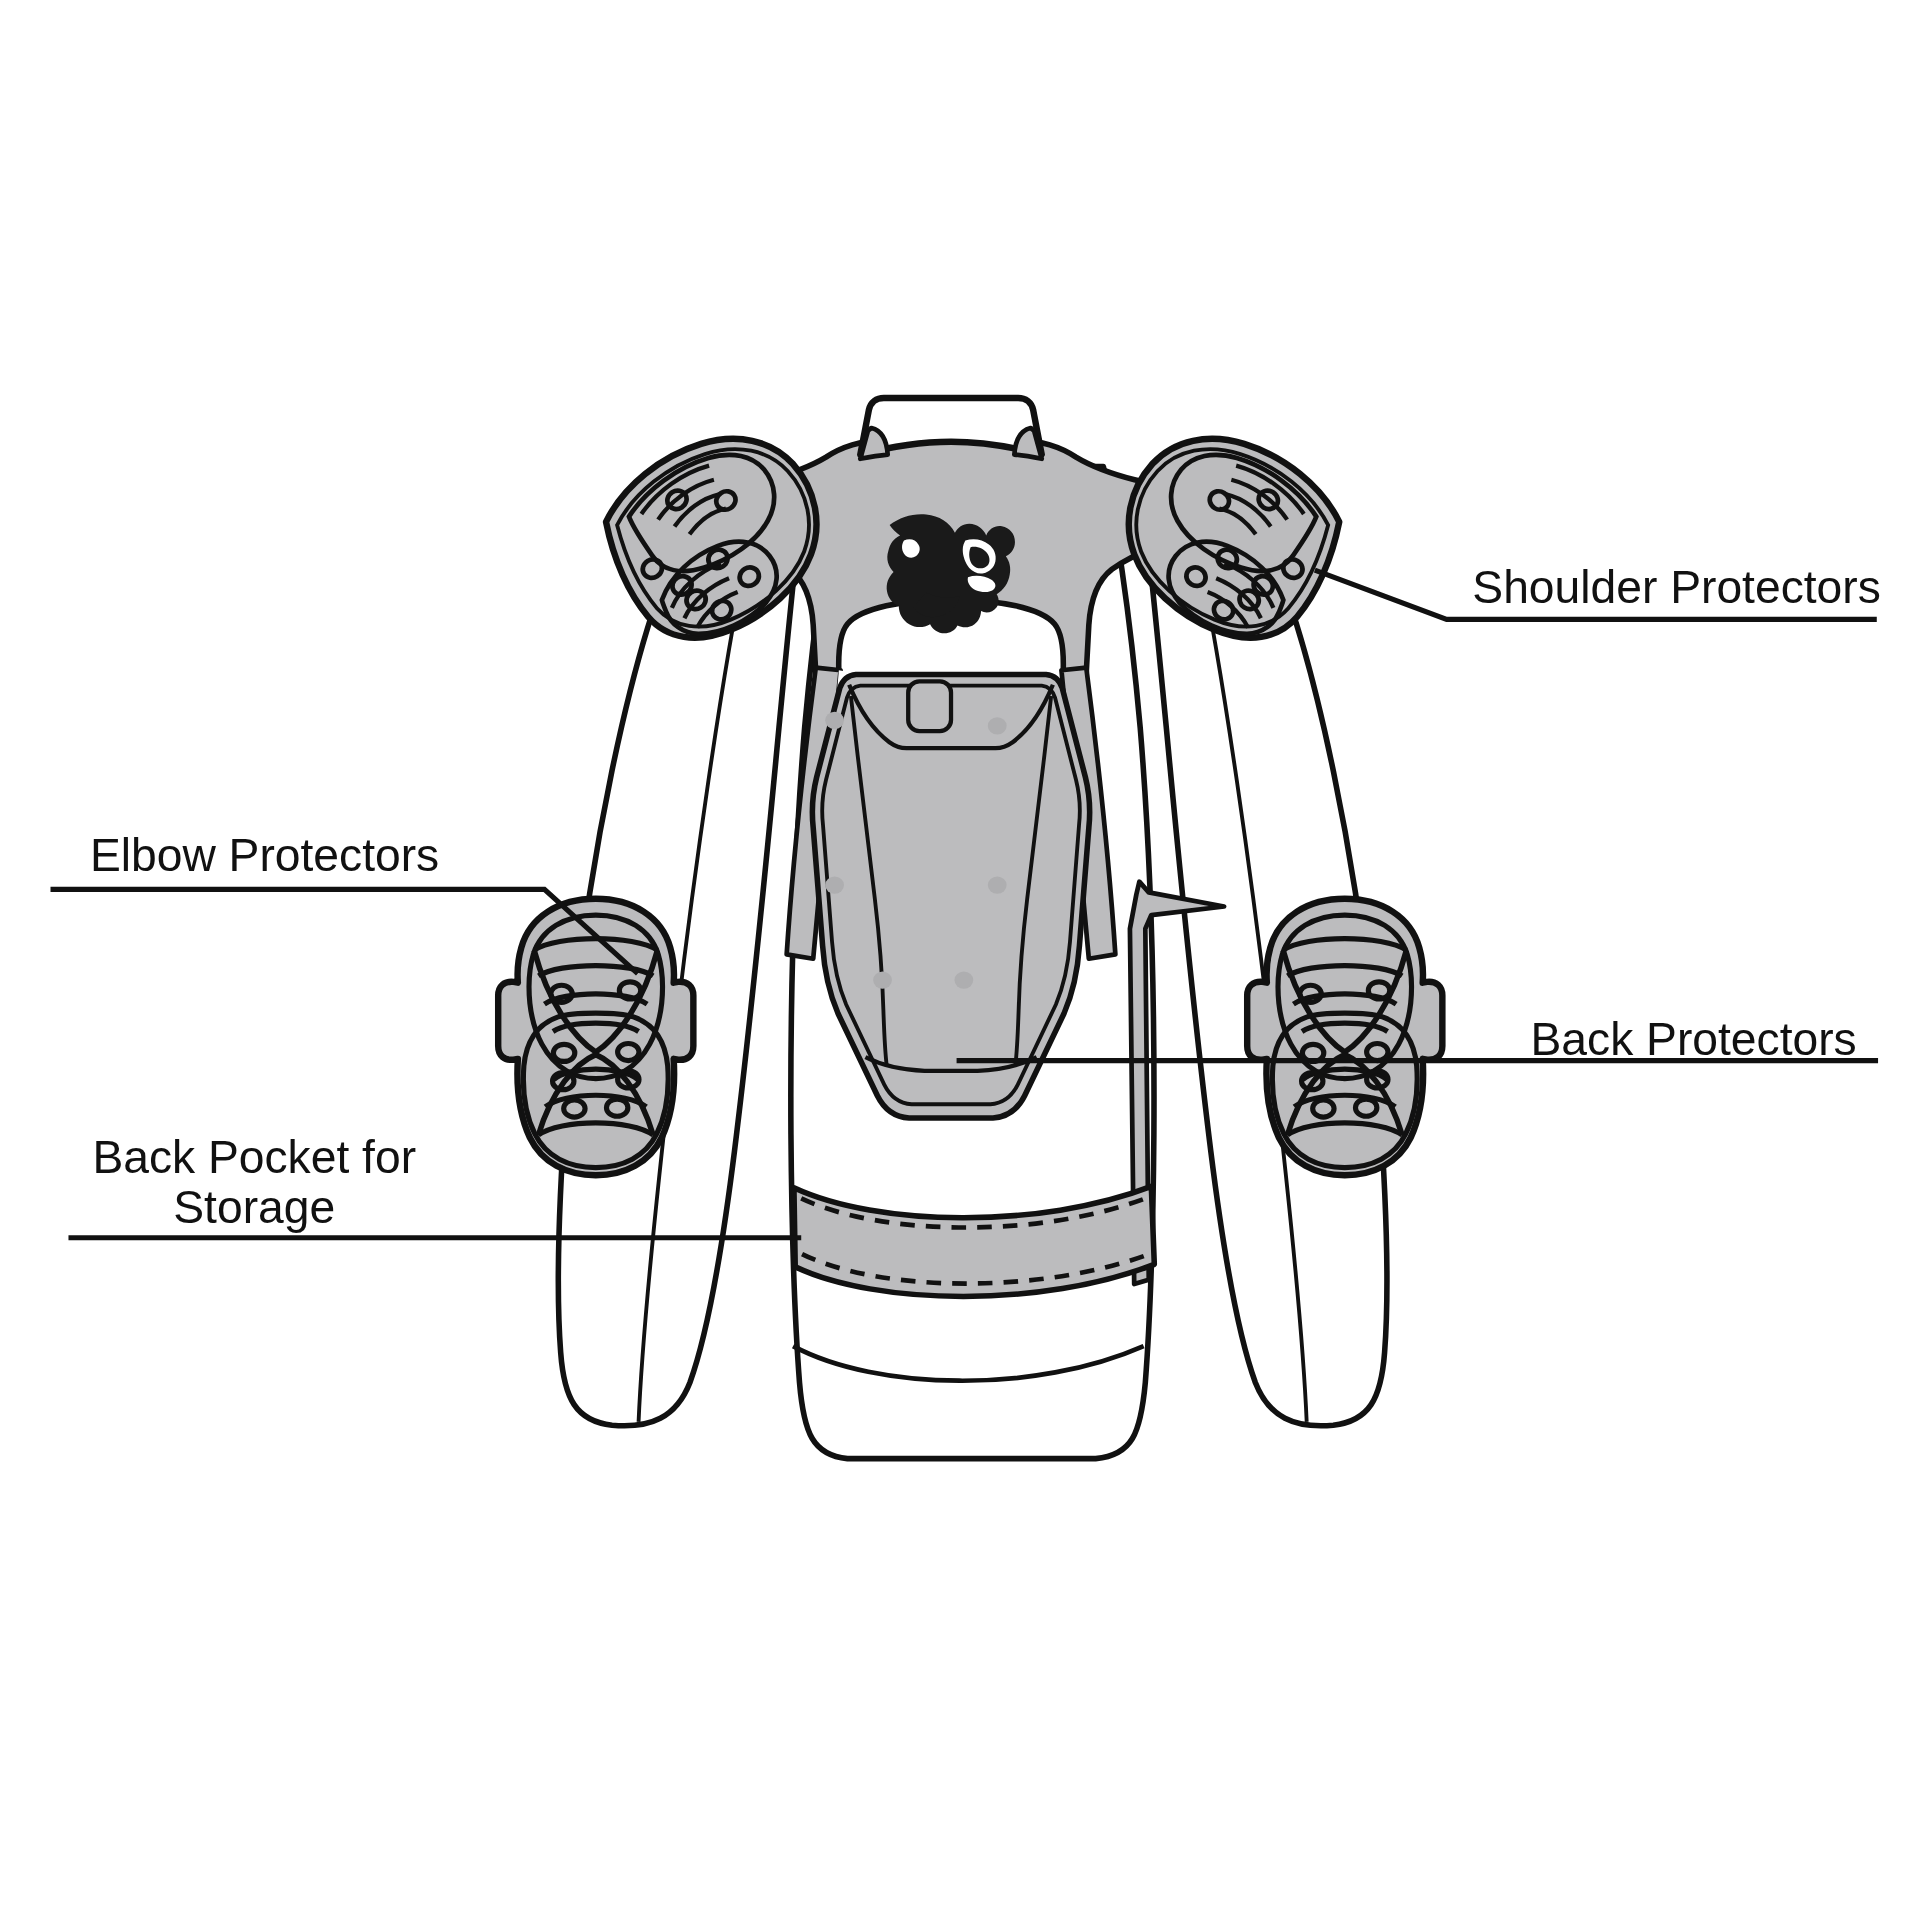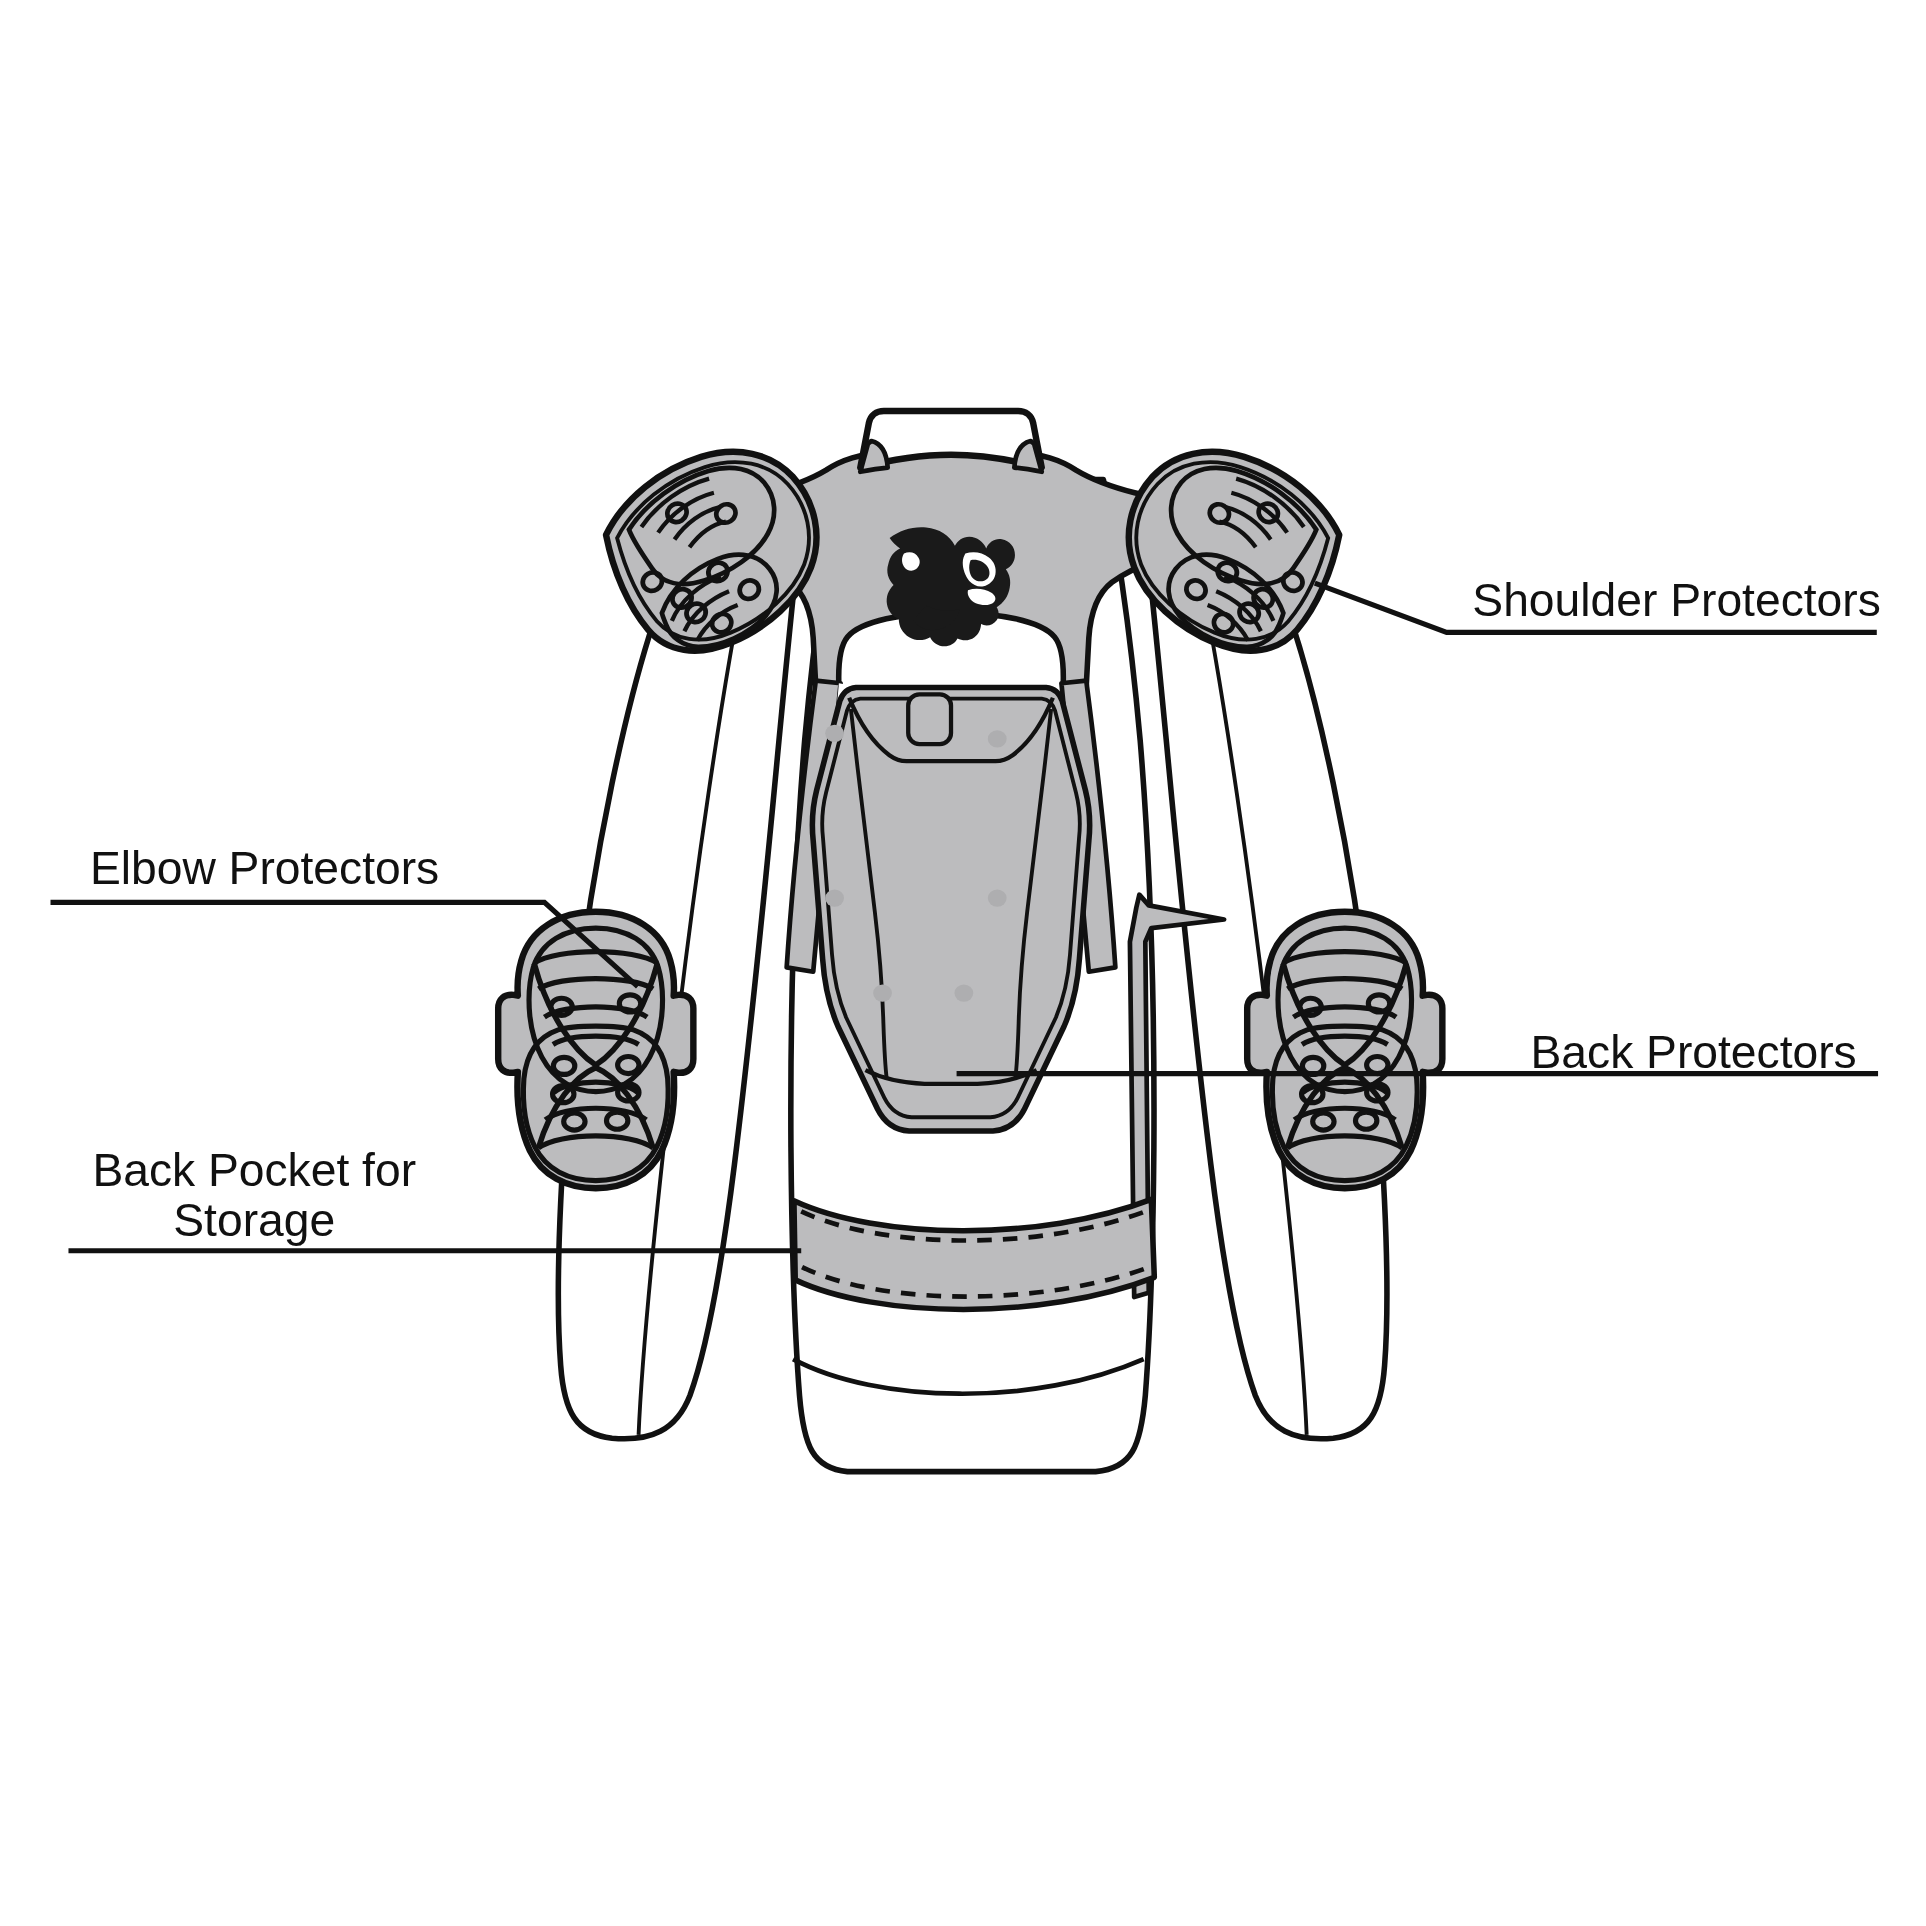--- a/index.html
+++ b/index.html
@@ -11,21 +11,21 @@
   body {
     width: 1926px;
     height: 1926px;
     position: relative;
     overflow: hidden;
     font-family: "Liberation Sans", "DejaVu Sans", sans-serif;
   }
   #diagram-root {
     position: absolute;
     left: 0;
-    top: 13px;
+    top: 0;
     width: 1926px;
     height: 1526px;
   }
   svg.figure {
     display: block;
     width: 1926px;
     height: 1926px;
   }
   .callout-text {
     font-family: "Liberation Sans", "DejaVu Sans", sans-serif;

